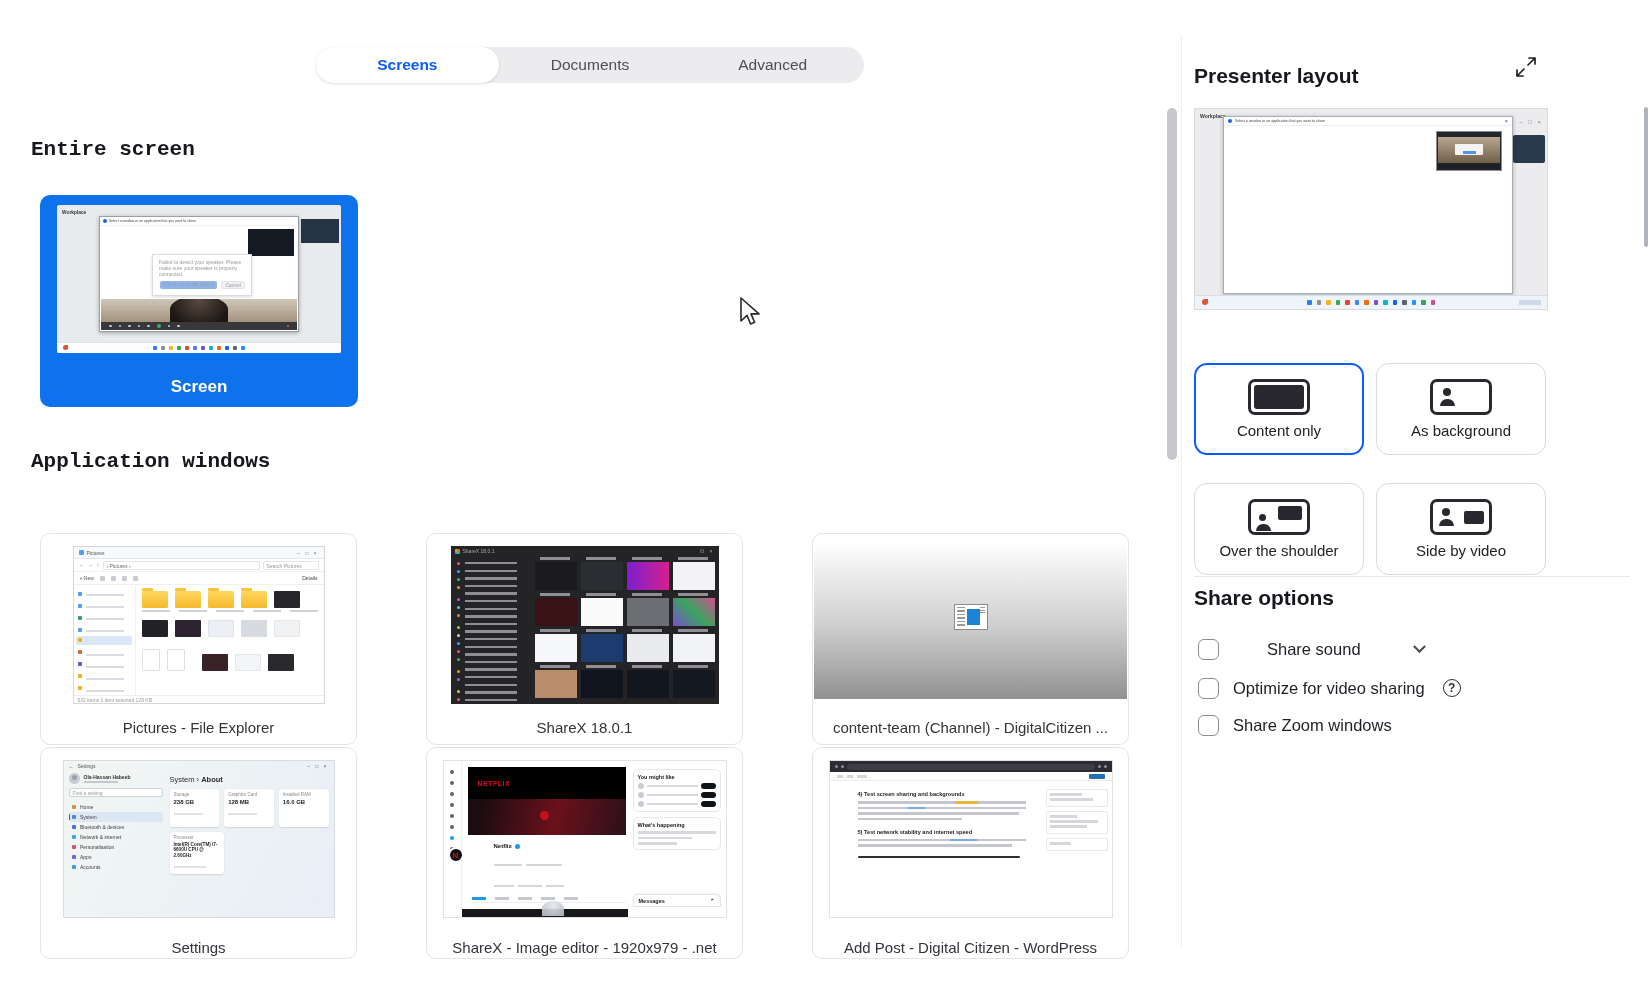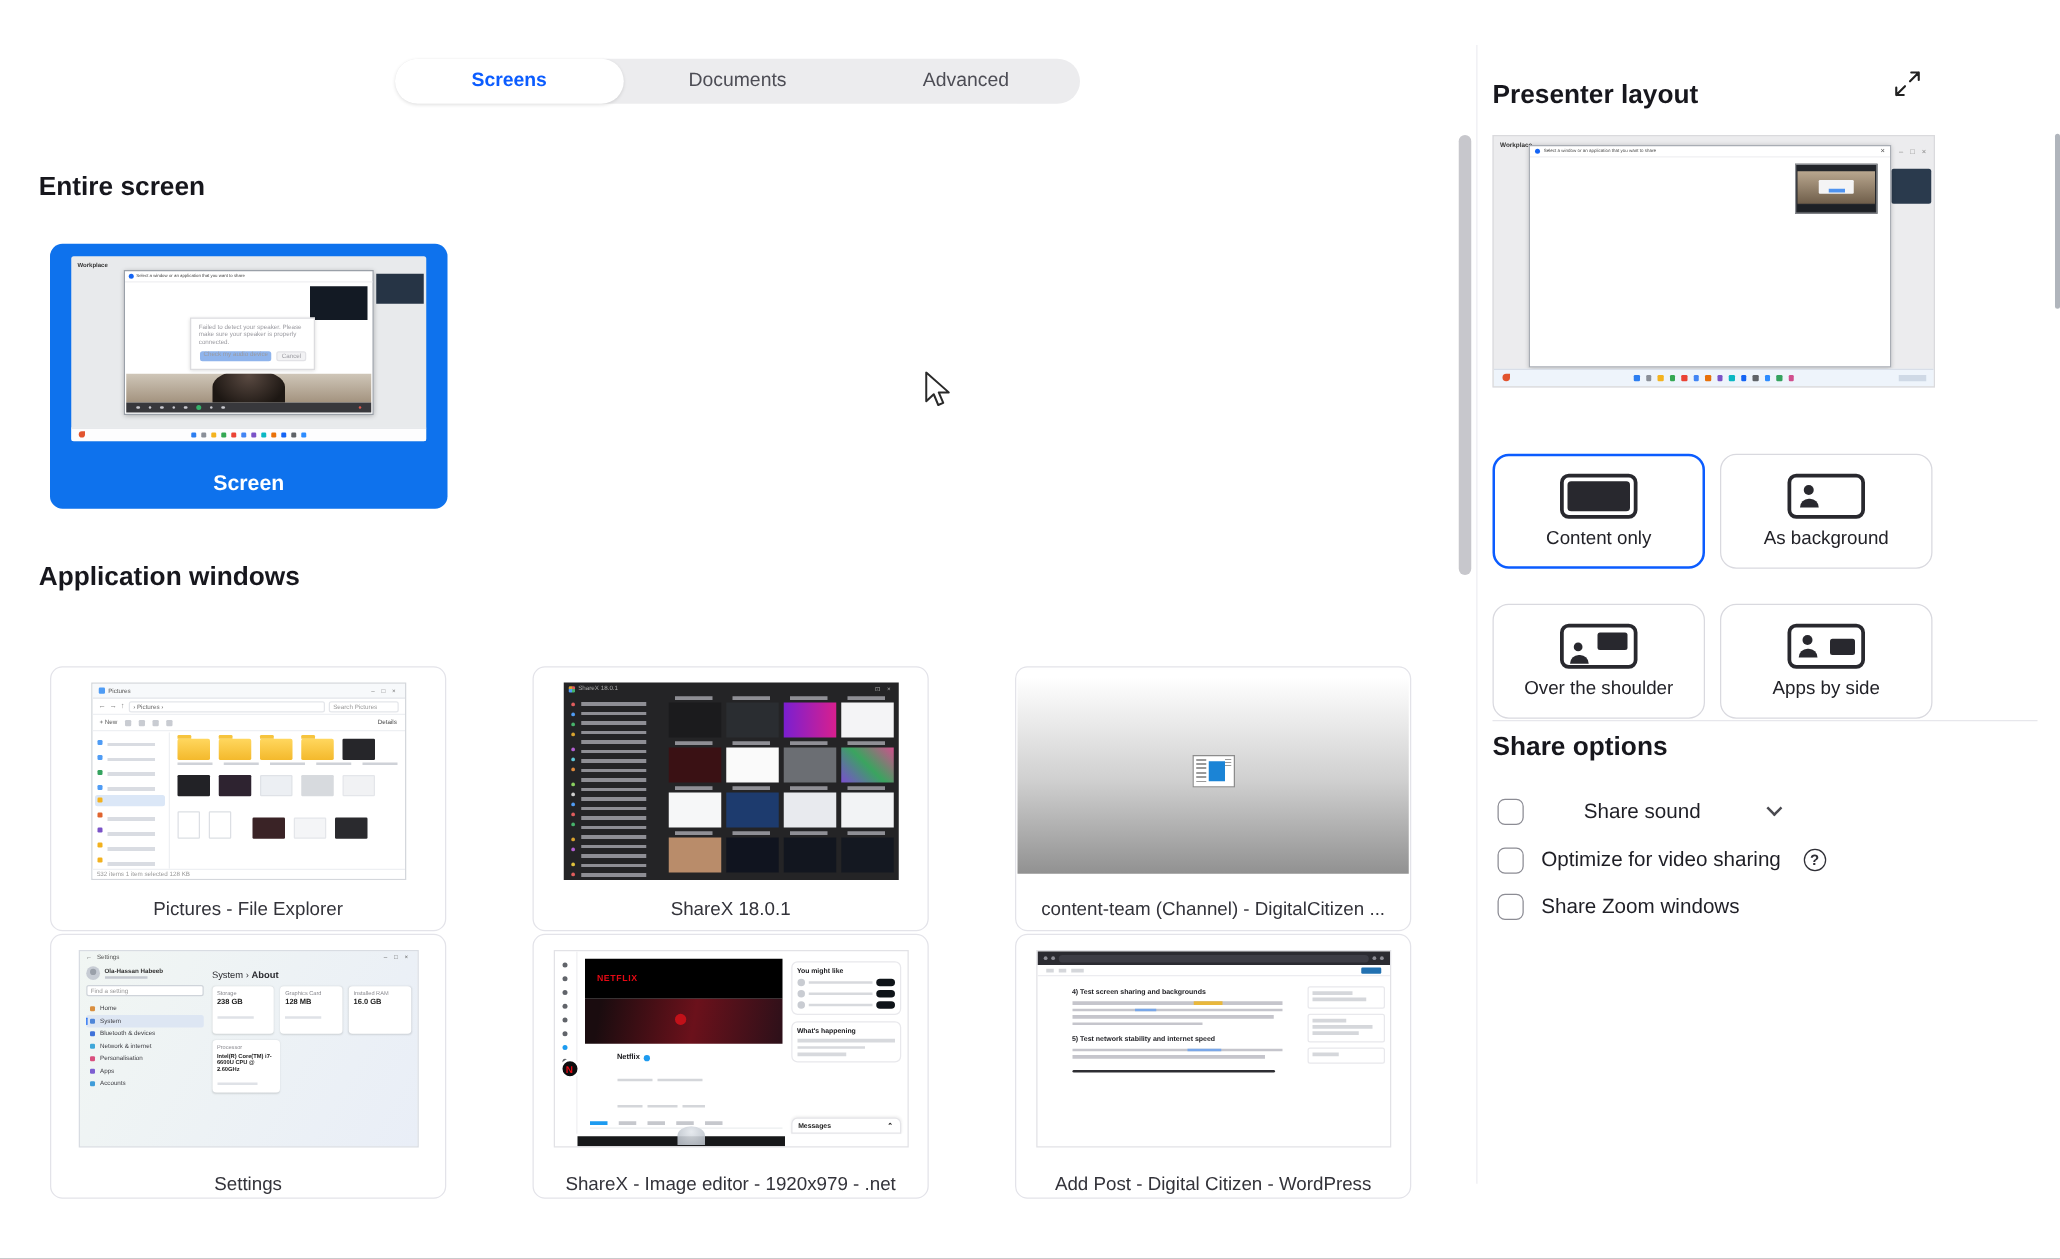--- a/index.html
+++ b/index.html
@@ -11,21 +11,21 @@
   .zm { width:22px; height:22px; border-radius:50%; background:linear-gradient(135deg,#44a0ff,#1464f4); color:#fff; font-size:10px; font-weight:bold; display:flex; align-items:center; justify-content:center; letter-spacing:-0.5px; }
   .tb-title { font-size:15px; color:#15151a; }
   .tb-close { margin-left:auto; font-size:21px; color:#26262b; width:30px; height:36px; line-height:34px; text-align:center; cursor:default; }
 
   
   .content { position:absolute; left:0; top:36px; width:1181px; height:911px; background:#fff; }
   .tabs { position:absolute; left:316px; top:11px; width:548px; height:36px; background:#ececee; border-radius:18px; display:flex; }
   .tab { flex:1; display:flex; align-items:center; justify-content:center; font-size:15.5px; color:#4d4d55; border-radius:18px; cursor:default; }
   .tab.active { background:#fff; color:#0b5cff; font-weight:bold; box-shadow:0 1px 3px rgba(0,0,0,.12); }
 
-  .h-sec { position:absolute; left:31px; font-size:21px; font-weight:bold; color:#17171d; margin:0; }
+  .h-sec { position:absolute; left:31px; font-size:21px; font-weight:bold; color:#17171d; margin:0;font-family:Liberation Mono, monospace; }
   #h-entire { top:102px; }
   #h-apps { top:414px; }
 
   
   .tile { position:absolute; left:40px; top:159px; width:318px; height:212px; background:#0e72ed; border-radius:10px; cursor:default; }
   .tile-thumb { position:absolute; left:17px; top:10px; width:284px; height:148px; background:#e8eaec; border-radius:2px; overflow:hidden; }
   .tile-label { position:absolute; left:0; right:0; bottom:10px; text-align:center; color:#fff; font-size:17px; font-weight:bold; }
 
   
   .s-wp { position:absolute; left:5px; top:5px; font-size:6px; font-weight:bold; color:#333; transform:scale(.8); transform-origin:0 0; }
@@ -698,21 +698,21 @@
         <span class="ic-rect" style="right:5px;top:4px;width:24px;height:14px"></span>
       </div>
       <div class="opt-label">Over the shoulder</div>
     </div>
     <div class="opt o4">
       <div class="opt-ic">
         <span class="ph-head" style="left:9px;top:6px"></span>
           <span class="ph-body" style="left:6px;top:17px"></span>
         <span class="ic-rect" style="right:5px;top:9px;width:20px;height:13px"></span>
       </div>
-      <div class="opt-label">Apps by side</div>
+      <div class="opt-label">Side by video</div>
     </div>
 
     <div class="p-div"></div>
     <div class="p-sh-title">Share options</div>
 
     <div class="chk-row ck1">
       <span class="chk"></span>
       <span class="chk-label">Share sound</span>
       <span class="chev"></span>
     </div>

